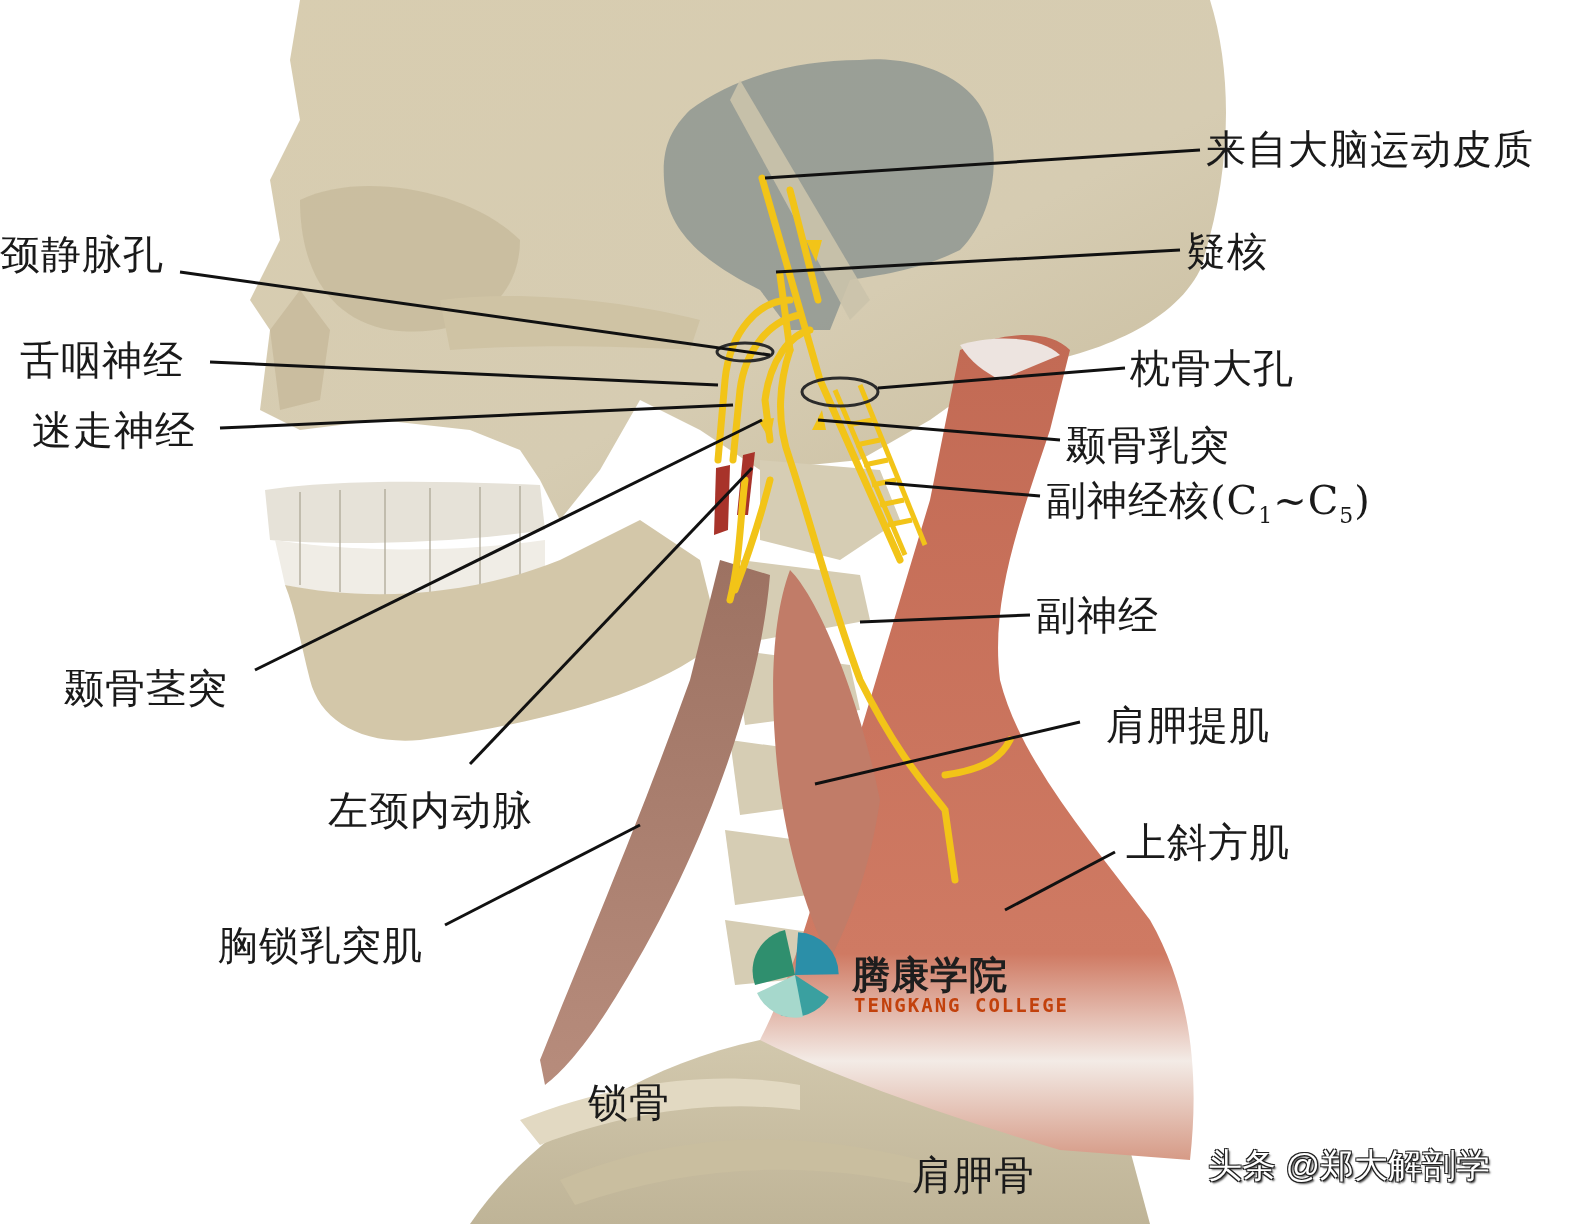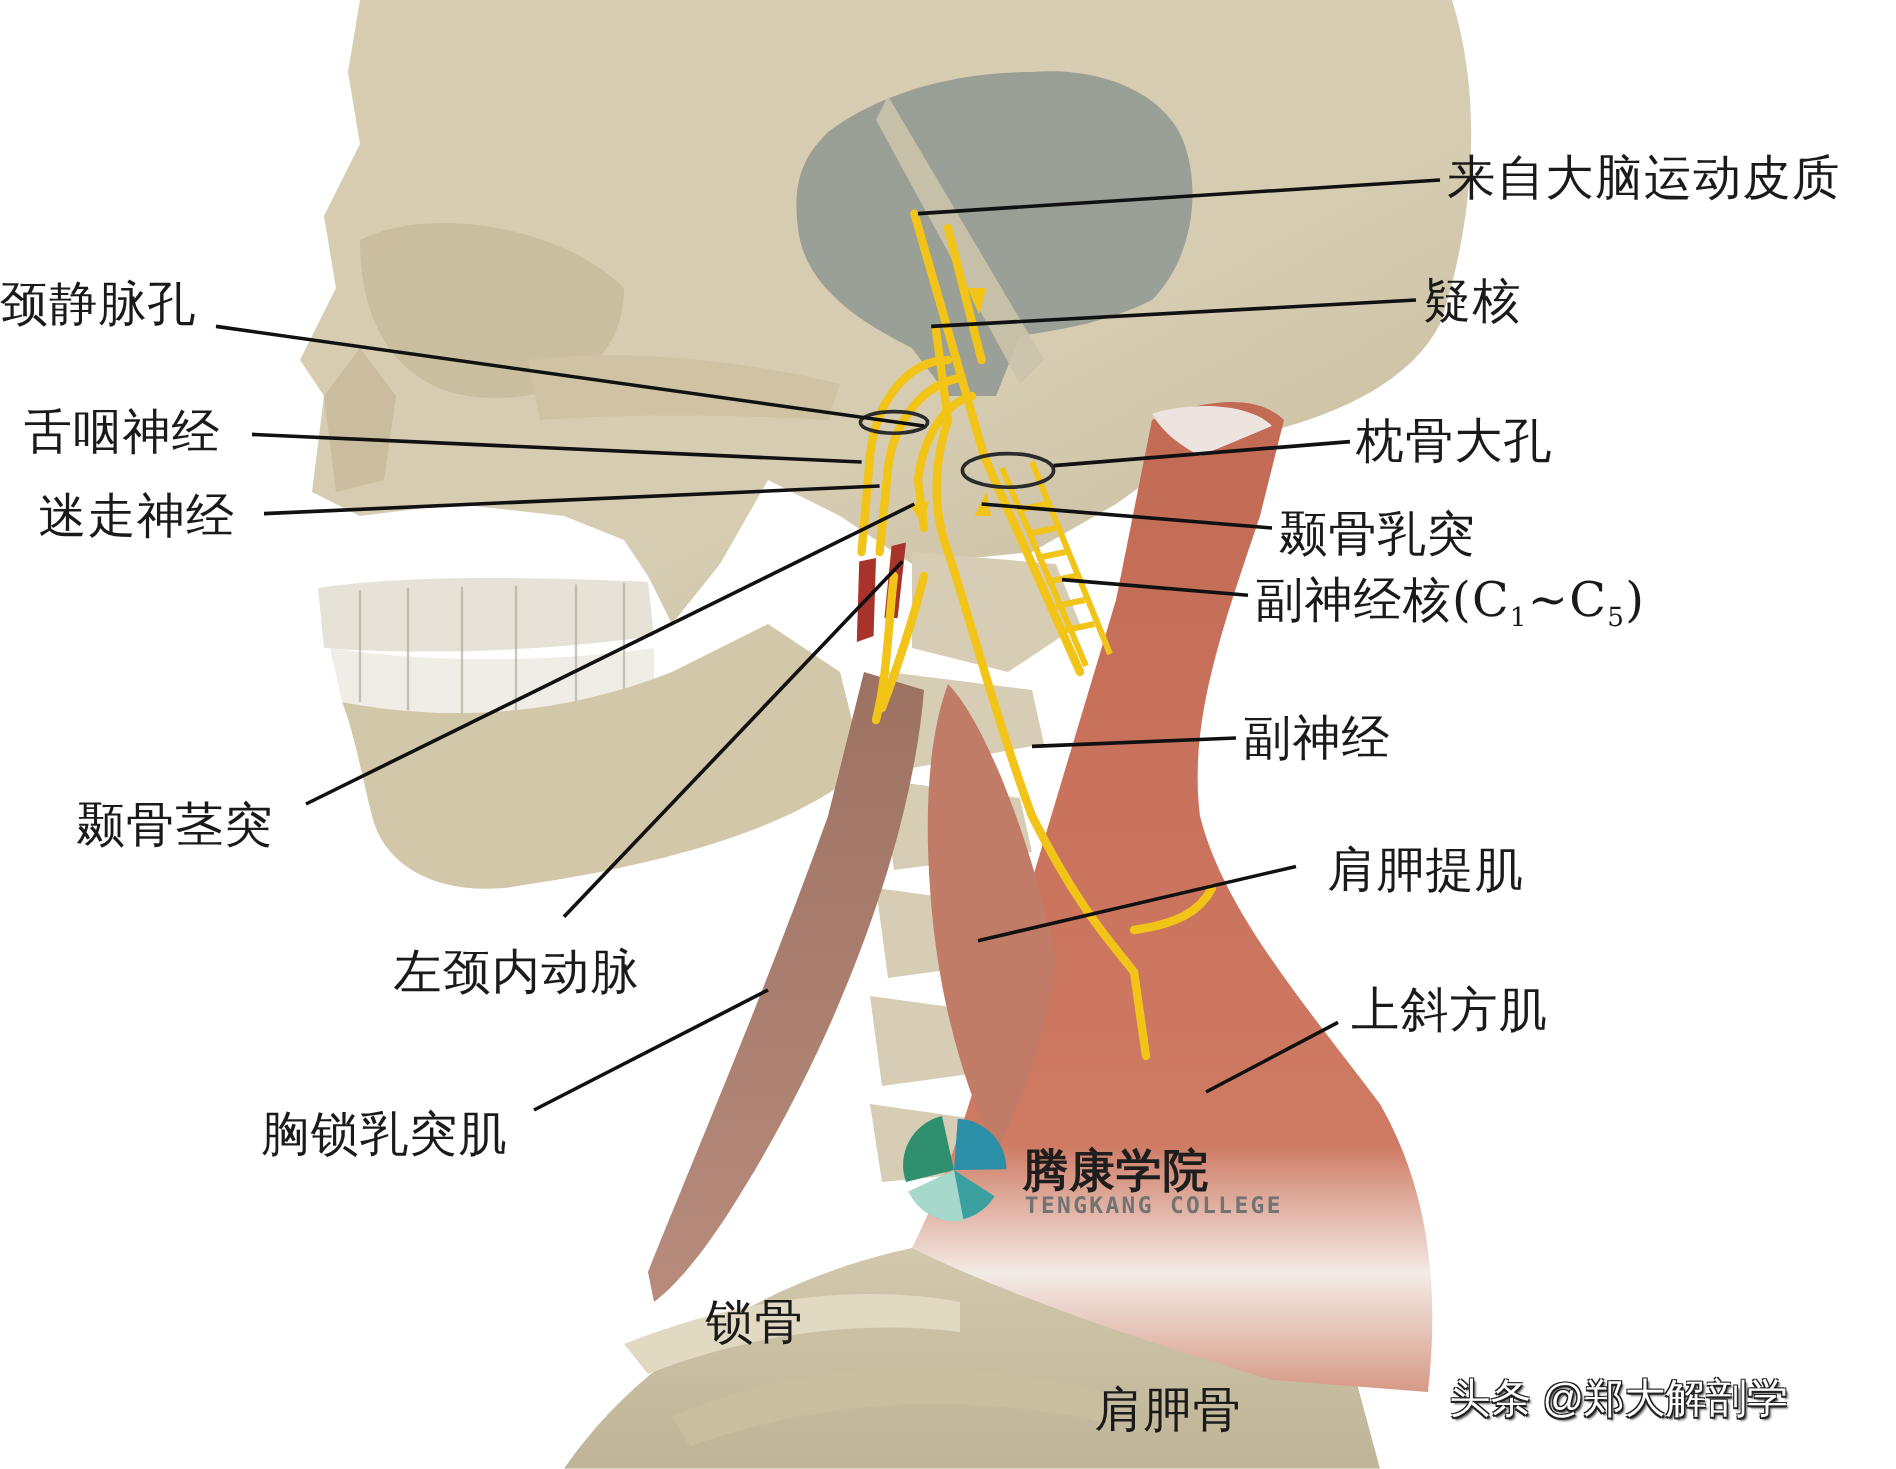--- a/index.html
+++ b/index.html
@@ -5,21 +5,21 @@
   html, body { margin: 0; padding: 0; background: #ffffff; }
   body { width: 1580px; height: 1224px; position: relative; overflow: hidden;
          font-family: "DejaVu Serif", "Liberation Serif", serif; }
   #figure { position: absolute; left: 0; top: 0; width: 1580px; height: 1224px; }
   .label { position: absolute; font-size: 40px; color: #1a1a1a; white-space: nowrap;
            line-height: 1; letter-spacing: 1px; }
   .label sub { font-size: 22px; }
   .logo-cn { position: absolute; left: 852px; top: 950px; font-size: 38px; font-weight: bold;
              color: #1e1e1e; font-family: "DejaVu Sans", "Liberation Sans", sans-serif; letter-spacing: 1px; }
   .logo-en { position: absolute; left: 854px; top: 994px; font-size: 19px; font-weight: bold;
-             color: #737373; font-family: "DejaVu Sans Mono", "Liberation Mono", monospace; letter-spacing: 2px; }
+             color: #c2410c; font-family: "DejaVu Sans Mono", "Liberation Mono", monospace; letter-spacing: 2px; }
   .watermark { position: absolute; left: 1208px; top: 1143px; font-size: 34px; color: #ffffff;
                font-family: Liberation Sans, sans-serif;
                text-shadow: -1px -1px 0 #222, 1px -1px 0 #222, -1px 1px 0 #222, 1px 1px 0 #222, 2px 2px 2px #444; }
 </style>
 </head>
 <body>
 
 <svg id="figure" viewBox="0 0 1580 1224" xmlns="http://www.w3.org/2000/svg">
   <defs>
     <linearGradient id="skullGrad" x1="0" y1="0" x2="1" y2="1">

